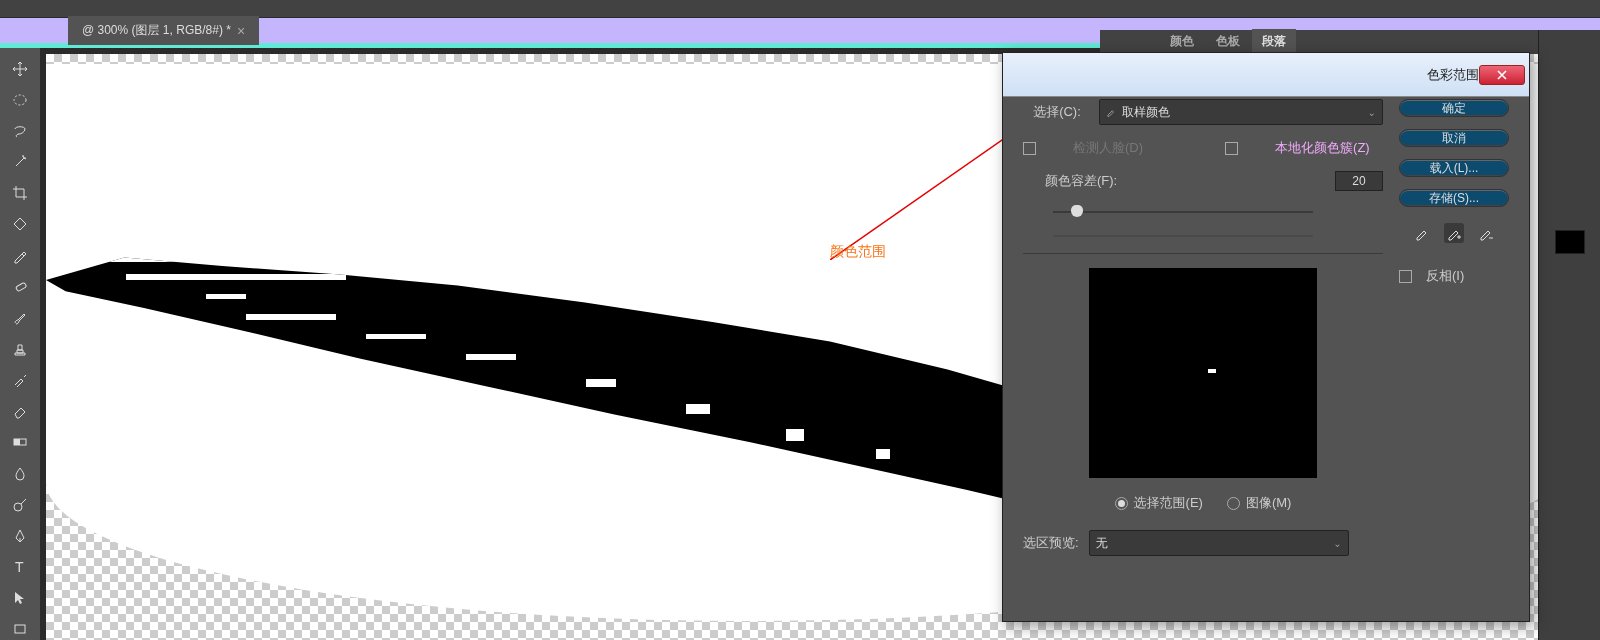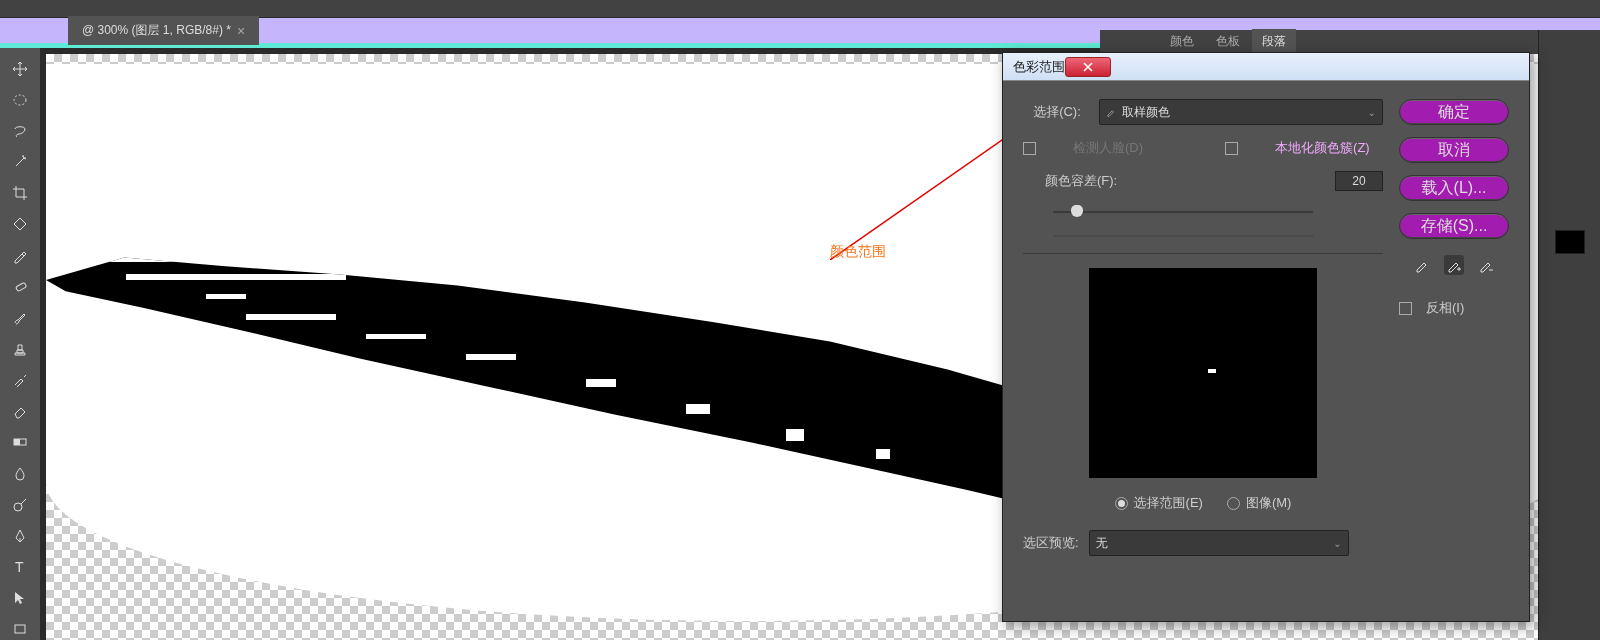--- a/index.html
+++ b/index.html
@@ -51,35 +51,35 @@
   .speck { position:absolute; background:#fff; }
 
   .annotation-line {
     position: absolute; top: 60px; left: 790px; width: 218px; height: 152px;
     pointer-events: none;
   }
   .annotation-text { position: absolute; top: 195px; left: 790px; color: #f97316; font-size: 14px; }
 
   .right-panels { position: absolute; top: 30px; right: 0; width: 500px; }
   .panel-tabs { height: 24px; background: #424242; display: flex; align-items: flex-end; padding-left: 60px; gap: 2px; font-size: 12px; color: #aaa; }
-  .ptab { padding: 4px 10px; }
+  .ptab { padding: 4px 10px; font-weight: bold; }
   .ptab.act { background: #535353; color: #ddd; }
   .panel-menu { position:absolute; right:6px; top:2px; color:#aaa; display:flex; gap:4px; align-items:center; }
 
   
   .dialog {
     position: absolute; top: 52px; left: 1002px; width: 528px; height: 570px;
     background: #535353; border: 1px solid #222;
     box-shadow: 4px 4px 14px rgba(0,0,0,.4);
   }
   .dlg-title {
-    height: 28px;
+    height: 44px;
     background: linear-gradient(#e8f0fb,#cfe0f5);
     border-bottom: 1px solid #888;
-    display: flex; align-items: center; justify-content: flex-start;
+    display: flex; align-items: center; justify-content: flex-end;
     padding: 0 4px 0 10px; color: #222; font-size: 13px;
   }
   .dlg-close {
     width: 46px; height: 20px; background: linear-gradient(#e67,#c23);
     border: 1px solid #922; border-radius: 3px; color:#fff;
     display:flex; align-items:center; justify-content:center; font-size:11px;
   }
   .dlg-body { position: absolute; top: 28px; left: 0; right: 0; bottom: 0; padding: 18px 20px; }
   .dlg-left { width: 360px; }
   .dlg-right { position: absolute; top: 18px; right: 20px; width: 110px; display:flex; flex-direction:column; gap:12px; }
@@ -111,22 +111,22 @@
   .preview .dot { position:absolute; top:48%; left:52%; width:8px; height:4px; background:#fff; }
 
   .radios { display:flex; gap:24px; justify-content:center; margin-bottom:18px; font-size:13px; }
   .radio { display:flex; align-items:center; gap:6px; }
   .rcircle { width:13px; height:13px; border:1px solid #aaa; border-radius:50%; display:flex; align-items:center; justify-content:center;}
   .rcircle.on::after { content:""; width:7px; height:7px; background:#ddd; border-radius:50%; }
 
   .cbox { width:13px; height:13px; border:1px solid #aaa; display:inline-block; vertical-align:middle; margin-right:6px;}
 
   .btn {
-    height: 26px; border:1px solid #333; border-radius:14px; background:#a21caf;
-    color:#ddd; display:flex; align-items:center; justify-content:center; font-size:16px;
+    height: 18px; border:1px solid #333; border-radius:14px; background:#0c4a6e;
+    color:#ddd; display:flex; align-items:center; justify-content:center; font-size:12px;
     box-shadow: 0 1px 0 #666 inset, 0 -1px 0 #444 inset;
   }
   .eyedrops { display:flex; gap:12px; justify-content:center; margin: 4px 0 12px;}
   .eyedrops .ed { width:20px; height:20px; display:flex; align-items:center; justify-content:center; }
   .eyedrops .ed.sel { background:#3a3a3a; border-radius:3px; }
 
   .bottom-row { display:flex; align-items:center; gap:10px; font-size:13px; }
   .bottom-row .select { width: 260px; flex:none;}
 
   .far-right { position:absolute; top:30px; right:0; width:62px; height:610px; background:#3f3f3f; border-left:1px solid #222; }

